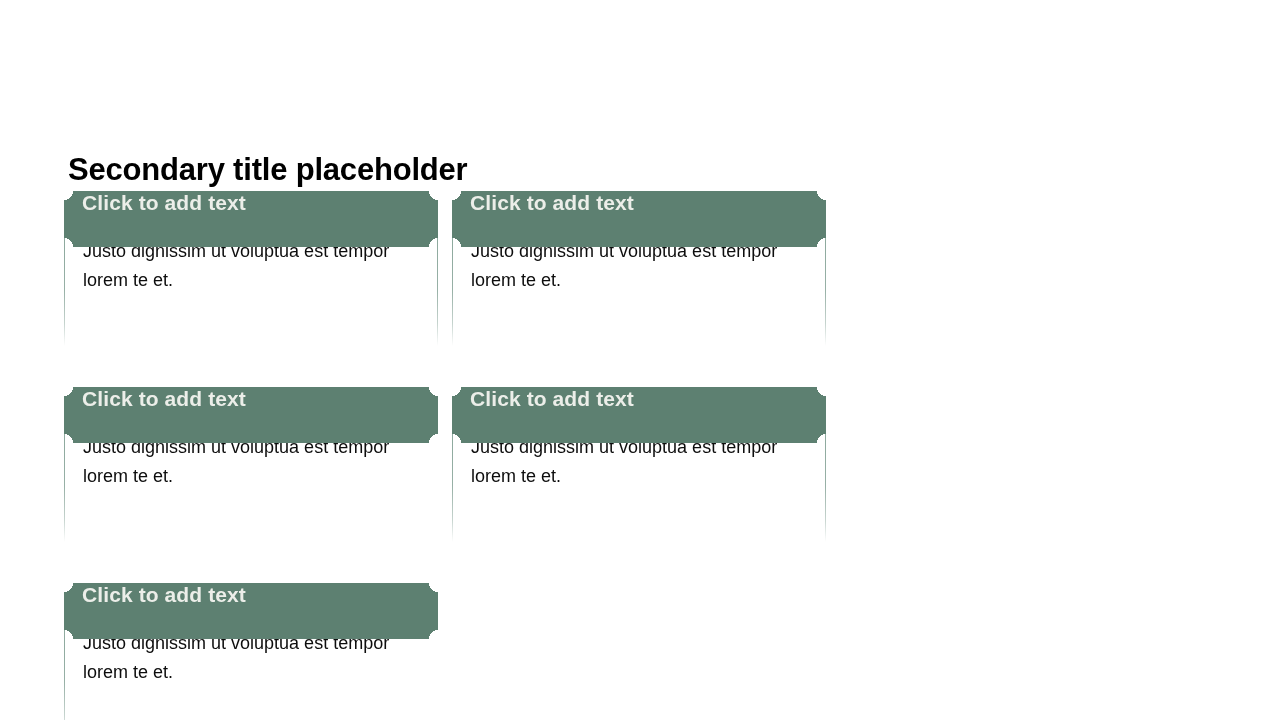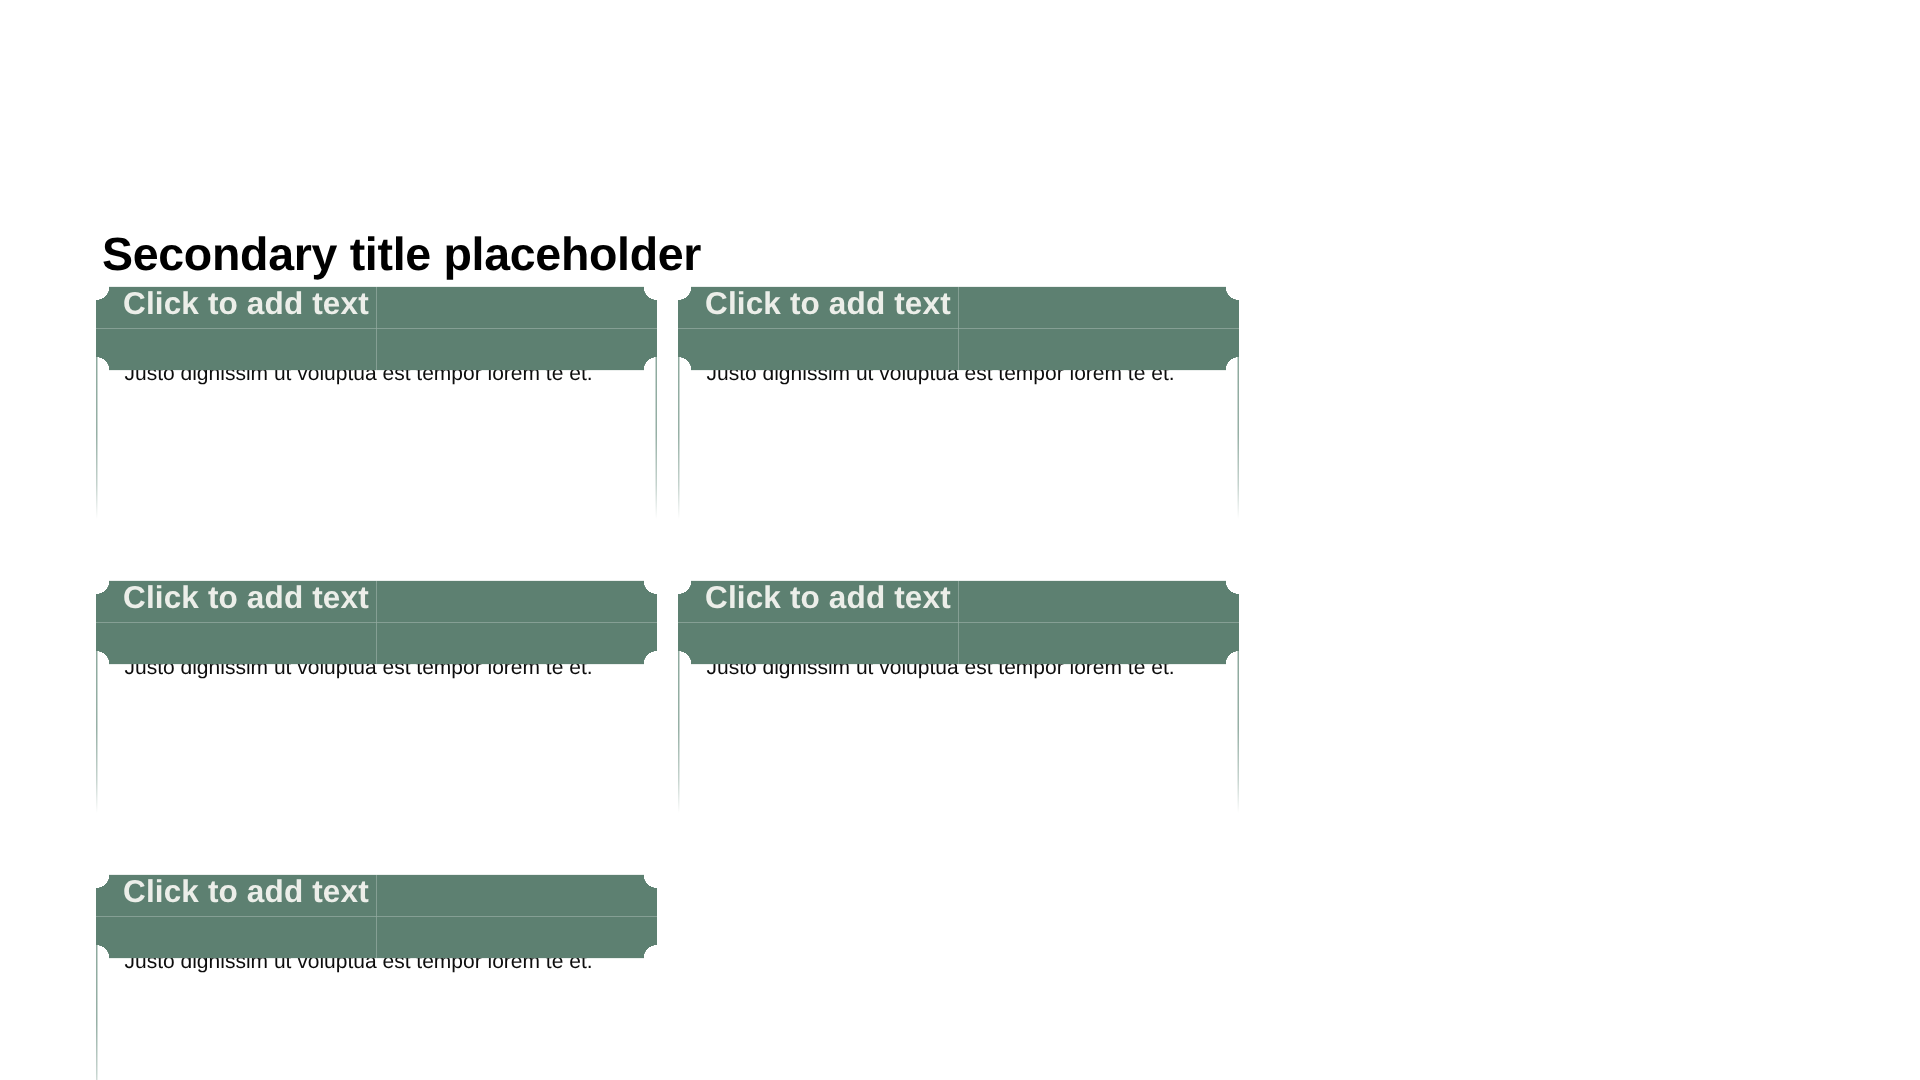--- a/index.html
+++ b/index.html
@@ -117,21 +117,21 @@
     line-height: 1.1;
     letter-spacing: 0.1px;
     white-space: nowrap;
   }
 
   .card-text {
     position: absolute;
     left: 19px;
     top: 16px;
     width: 336px;
-    font-size: 14px;
+    font-size: 18px;
     line-height: 1.62;
     color: #0d0d0d;
   }
 </style>
 </head>
 <body>
 
 <div class="slide">
 
   <h1 class="slide-title">Secondary title placeholder</h1>

